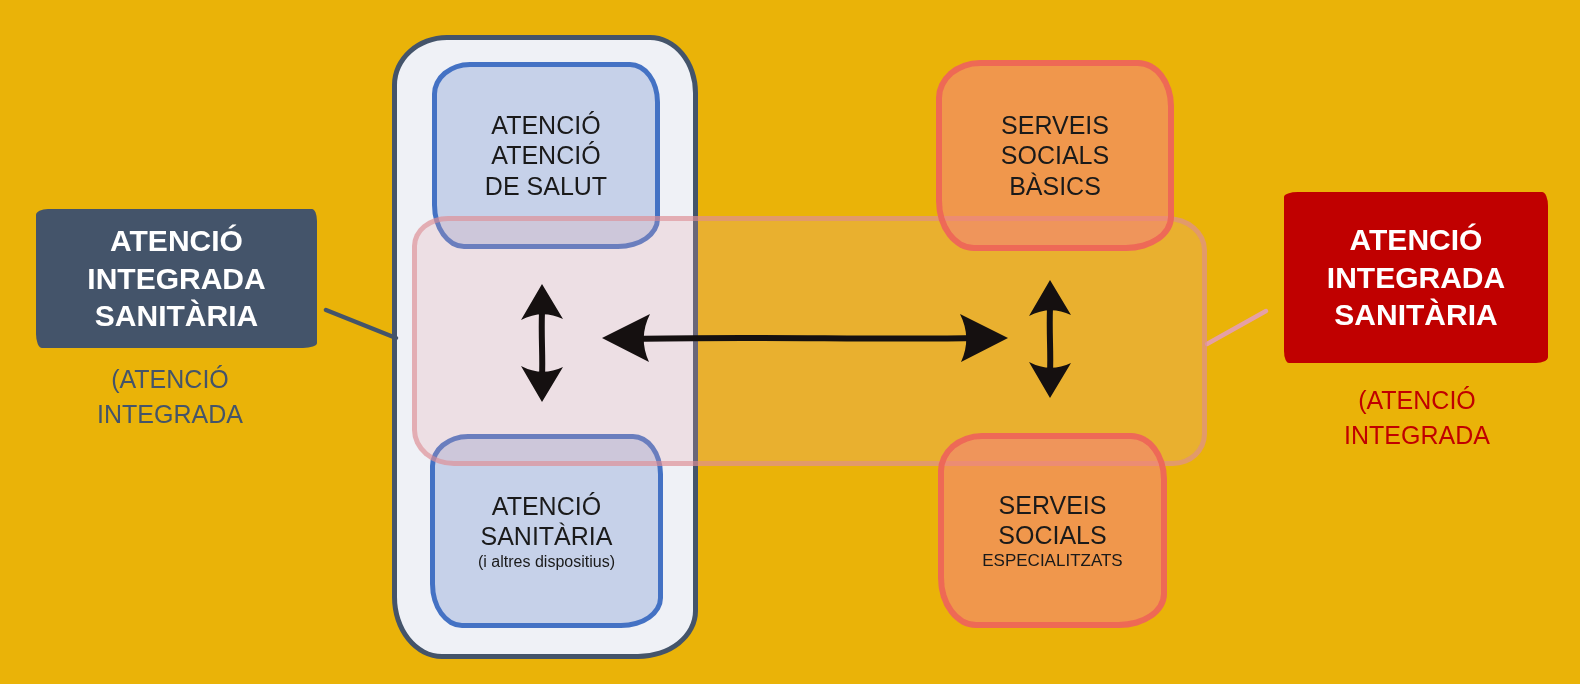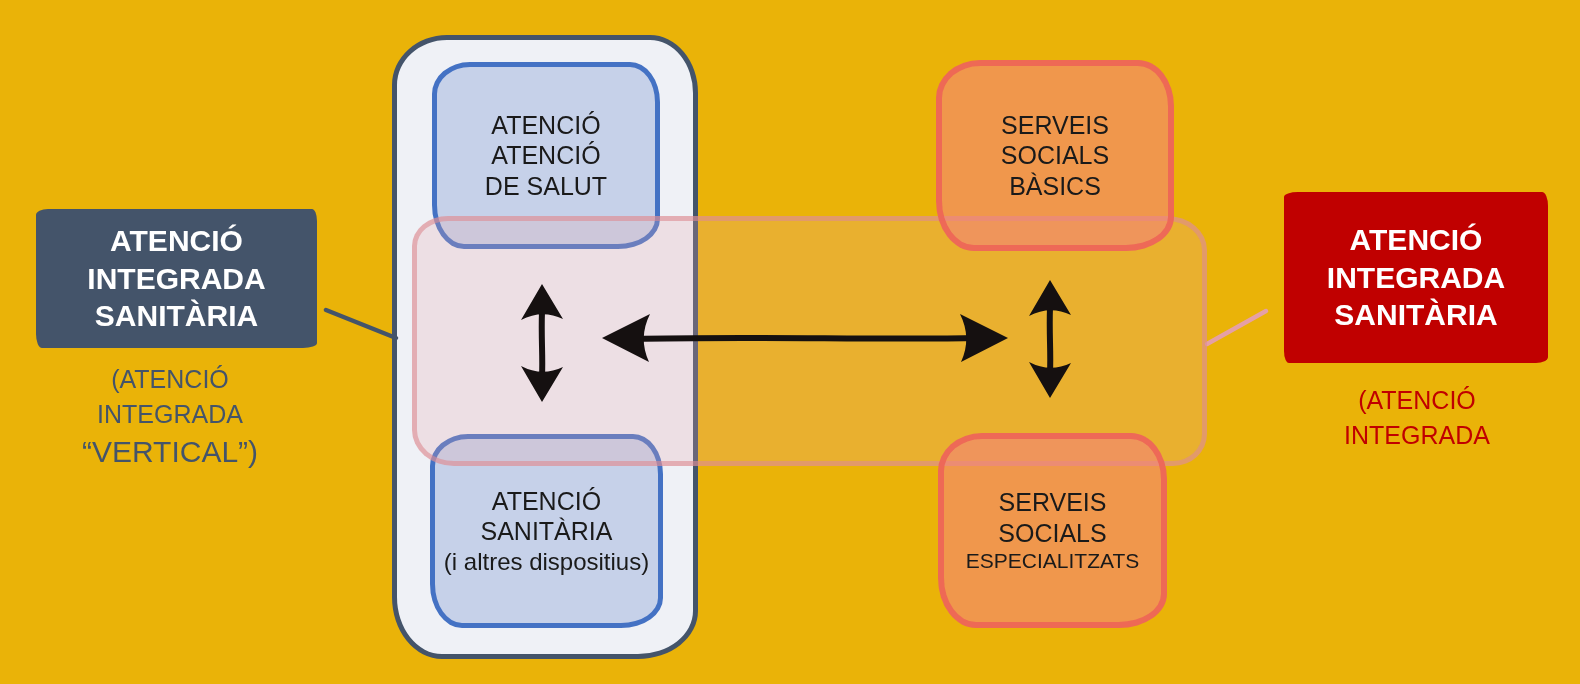--- a/index.html
+++ b/index.html
@@ -39,22 +39,22 @@
   .red-box{
     background:var(--red-fill);
     border:6px solid var(--red-border);
     border-radius:44px 36px 48px 38px / 38px 46px 34px 50px;
     z-index:4;
     display:flex;flex-direction:column;align-items:center;justify-content:center;
     text-align:center;color:var(--text);font-size:25px;line-height:1.22;
   }
   .red-top{left:936px;top:60px;width:238px;height:191px;}
   .red-bottom{left:938px;top:433px;width:229px;height:195px;}
-  .box-note{font-size:24px;line-height:1.25;}
-  .small-caps-line{font-size:21px;}
+  .box-note{font-size:16px;line-height:1.25;}
+  .small-caps-line{font-size:17px;}
   
   .arrow{z-index:5;pointer-events:none;color:var(--arrow);}
   .v-arrow-1{left:518px;top:282px;width:48px;height:122px;}
   .v-arrow-2{left:1026px;top:278px;width:48px;height:122px;}
   .h-arrow{left:600px;top:311px;width:410px;height:54px;}
   
   .overlay{left:0;top:0;width:1580px;height:684px;z-index:2;pointer-events:none;}
   
   .side-label{
     z-index:6;display:flex;flex-direction:column;align-items:center;justify-content:center;
@@ -132,21 +132,20 @@
   </svg>
 
   <div class="abs side-label left-label">
     <div>ATENCIÓ</div>
     <div>INTEGRADA</div>
     <div>SANITÀRIA</div>
   </div>
   <div class="abs caption left-caption">
     <div>(ATENCIÓ</div>
     <div>INTEGRADA</div>
-    <div class="big-line">“VERTICAL”)</div>
   </div>
 
   <div class="abs side-label right-label">
     <div>ATENCIÓ</div>
     <div>INTEGRADA</div>
     <div>SANITÀRIA</div>
   </div>
   <div class="abs caption right-caption">
     <div>(ATENCIÓ</div>
     <div>INTEGRADA</div>

